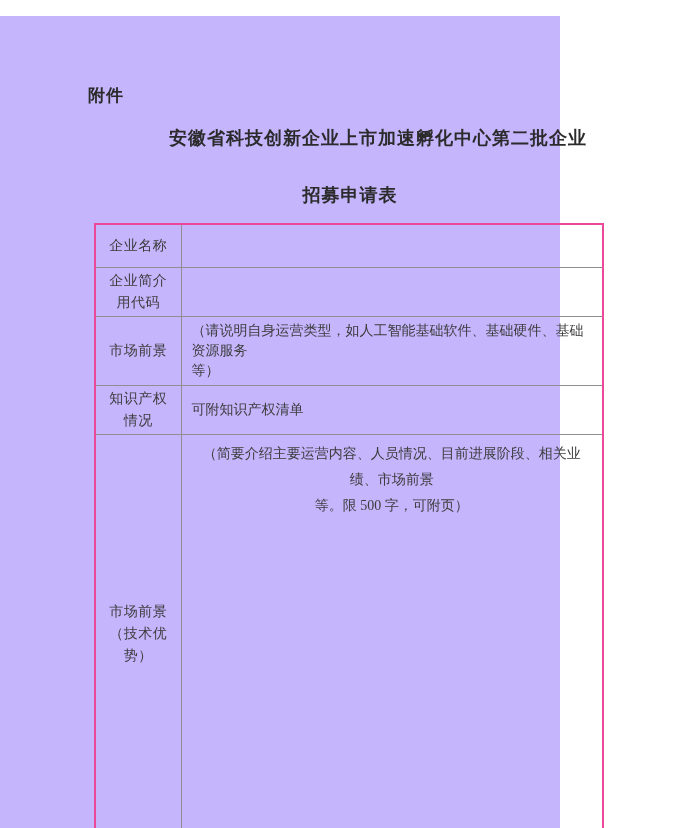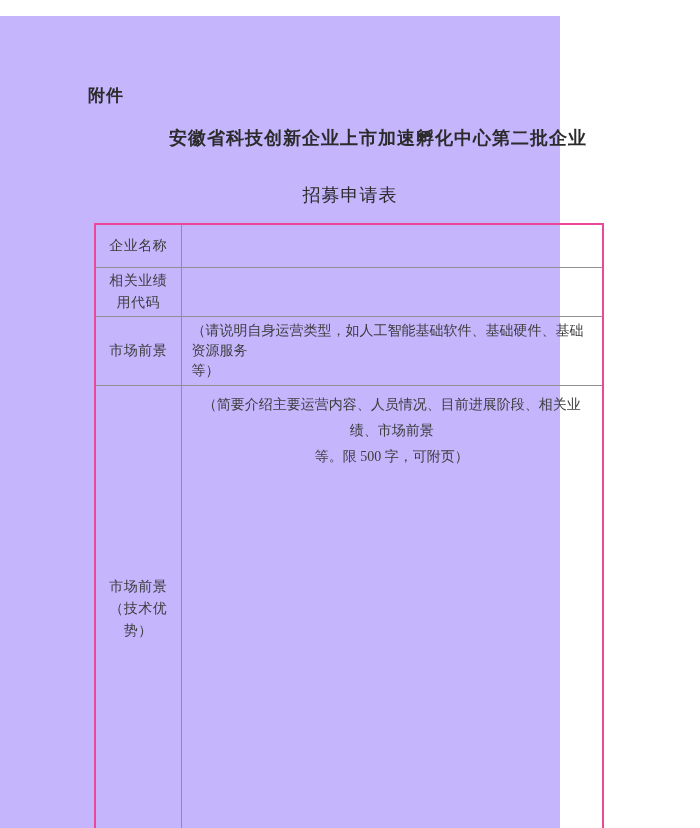--- a/index.html
+++ b/index.html
@@ -34,21 +34,21 @@
     color: #2b2b2b;
     letter-spacing: 1px;
     margin-left: 28px;
   }
   .doc-title-line2 {
     position: absolute;
     left: 0; top: 167px;
     width: 700px;
     text-align: center;
     font-size: 18px;
-    font-weight: normal;
+    font-weight: bold;
     color: #2b2b2b;
     letter-spacing: 1px;
   }
   table.form-table {
     position: absolute;
     left: 94px; top: 207px;
     width: 510px; height: 612px;
     border-collapse: collapse;
     table-layout: fixed;
     border: 2px solid #ec4899;
@@ -103,28 +103,33 @@
     <colgroup>
       <col style="width:86px">
       <col>
     </colgroup>
     <tbody>
       <tr class="row-1">
         <td class="label-cell">企业名称</td>
         <td class="value-cell"></td>
       </tr>
       <tr class="row-2">
-        <td class="label-cell">相关业绩
+        <td class="label-cell">企业简介
 用代码</td>
         <td class="value-cell"></td>
       </tr>
       <tr class="row-3">
         <td class="label-cell">市场前景</td>
         <td class="value-cell value-center">（请说明自身运营类型，如人工智能基础软件、基础硬件、基础资源服务
 等）</td>
+      </tr>
+      <tr class="row-4">
+        <td class="label-cell">知识产权
+情况</td>
+        <td class="value-cell value-center">可附知识产权清单</td>
       </tr>
       <tr class="row-5">
         <td class="label-cell">市场前景
 （技术优
 势）</td>
         <td class="value-cell value-topleft">（简要介绍主要运营内容、人员情况、目前进展阶段、相关业绩、市场前景
 等。限 500 字，可附页）</td>
       </tr>
     </tbody>
   </table>

